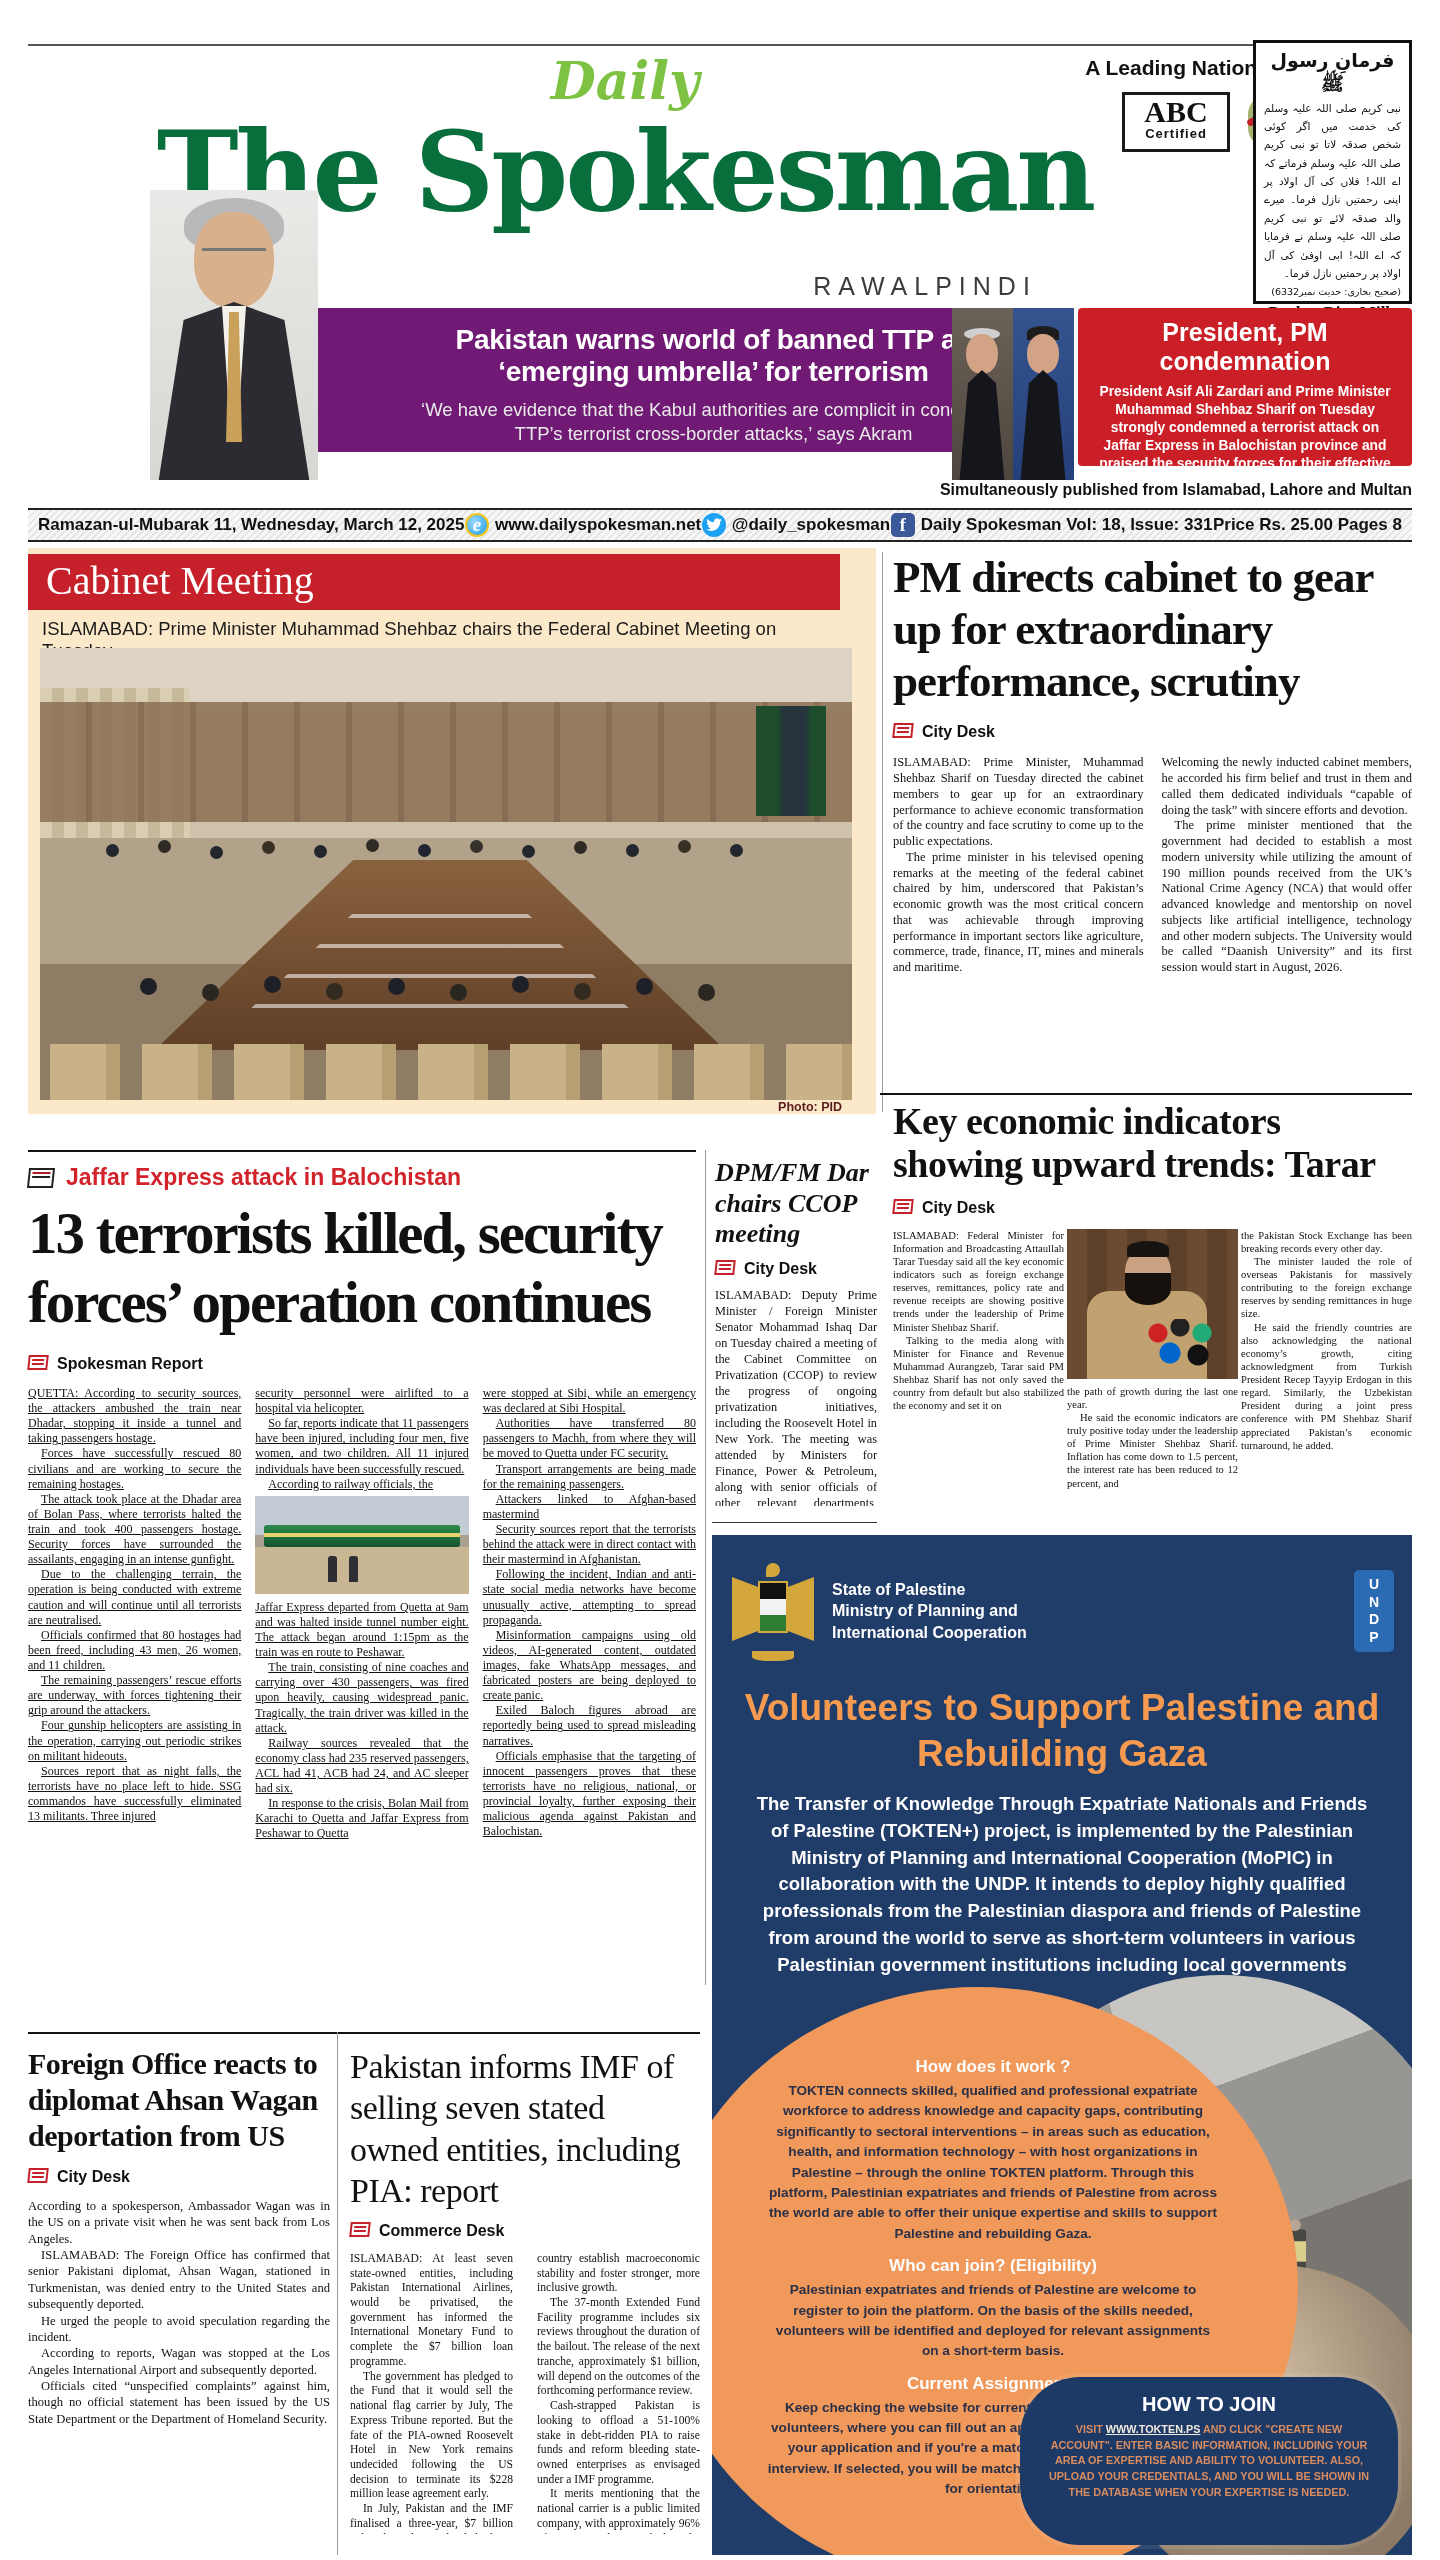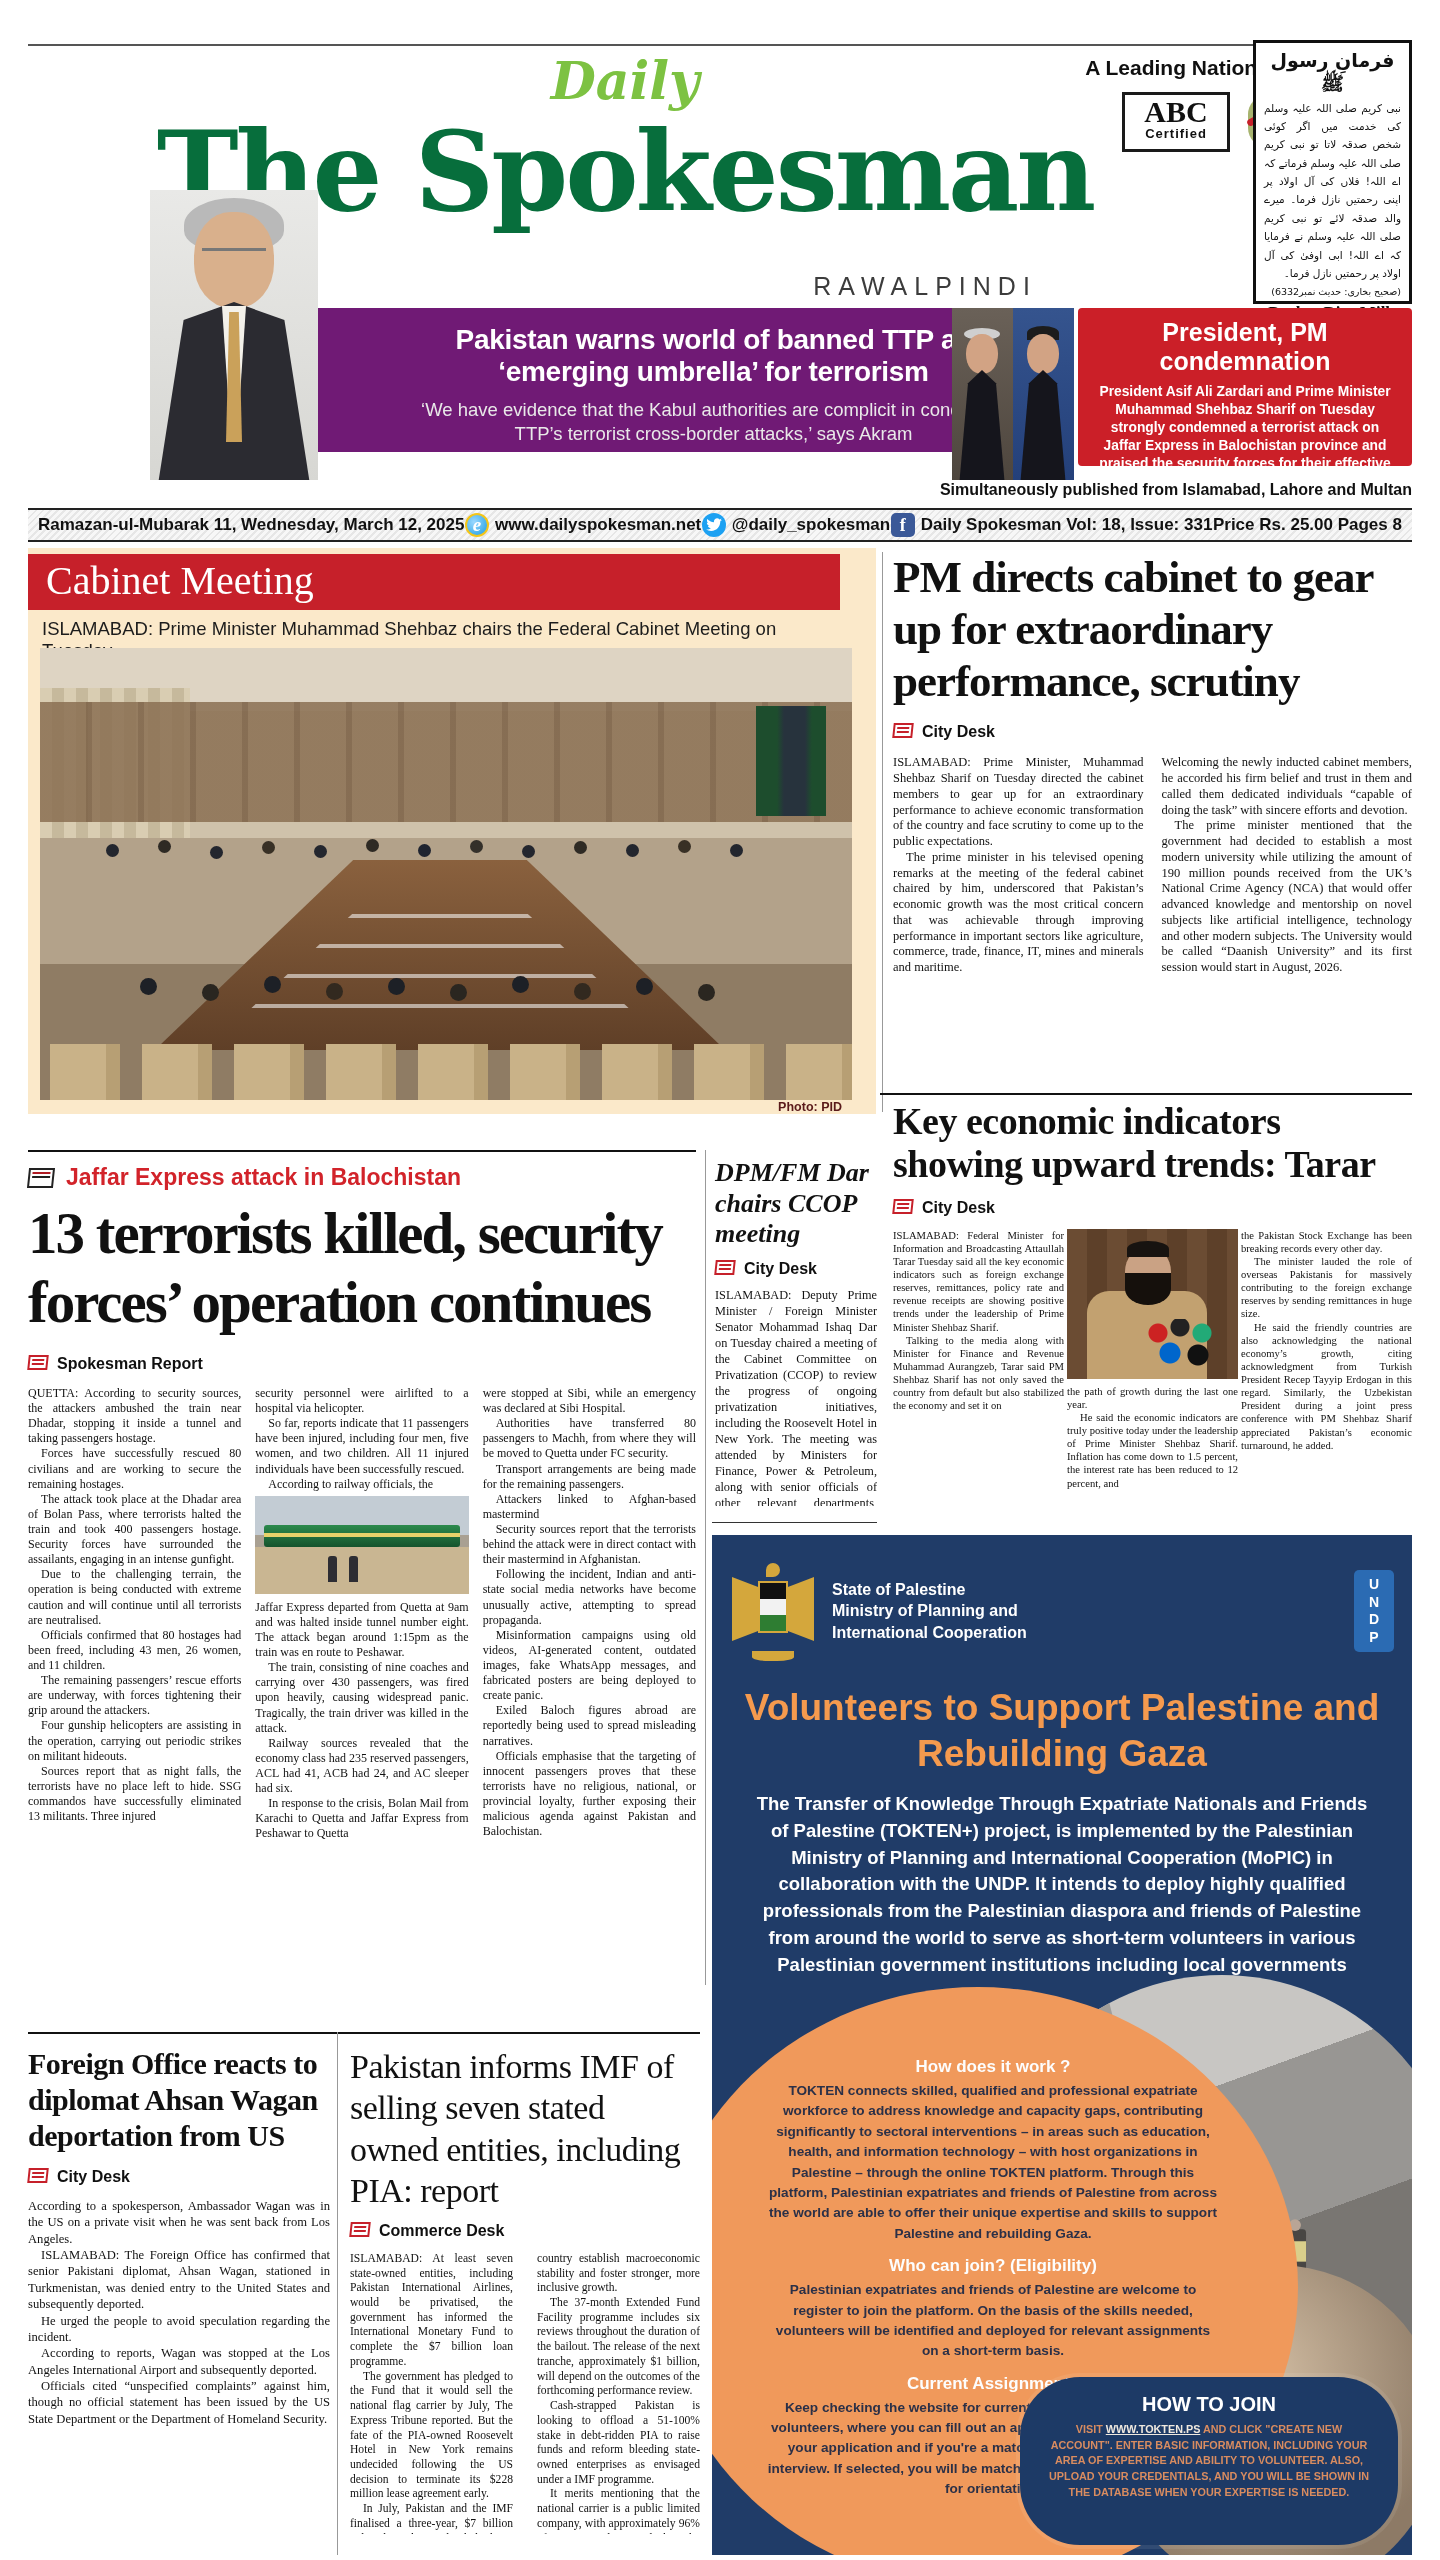--- a/index.html
+++ b/index.html
@@ -121,21 +121,21 @@
      radial-gradient(circle at 24px 34px,#06c 10px,transparent 11px),
      radial-gradient(circle at 52px 36px,#111 10px,transparent 11px);}
 
   
   .jaffar{left:28px;top:1150px;width:668px;}
   .jf-rule{border-top:2px solid #111;width:100%;}
   .kicker{display:flex;align-items:center;margin-top:12px;color:var(--red_bright);font-family:"Liberation Sans",sans-serif;font-weight:bold;font-size:23px;}
   .jf-head{font-weight:bold;font-size:59px;line-height:1.17;letter-spacing:-2px;margin-top:8px;}
   .jf-by{margin-top:18px;}
   .jf-cols{display:flex;gap:14px;margin-top:13px;height:496px;overflow:hidden;}
-  .jf-cols .col{flex:1;}
+  .jf-cols .col{flex:1;text-decoration:underline;}
   .train-photo{width:100%;height:98px;position:relative;overflow:hidden;margin:4px 0 6px 0;
     background:linear-gradient(#c3ccd4 0 40%,#a9a092 40% 52%,#c9b692 52% 100%);}
   .train-photo .train{position:absolute;left:4%;right:4%;top:30%;height:22%;background:linear-gradient(#2c8a4d,#14532d);border-radius:3px;}
   .train-photo .stripe{position:absolute;left:4%;right:4%;top:38%;height:4%;background:#e7d26a;}
   .train-photo .p1,.train-photo .p2{position:absolute;bottom:12px;width:9px;height:26px;background:#2d2d33;border-radius:3px 3px 0 0;}
   .train-photo .p1{left:34%;} .train-photo .p2{left:44%;}
 
   
   .v-jaffar{left:705px;top:1150px;height:835px;}
   .ccop{left:715px;top:1158px;width:162px;}

